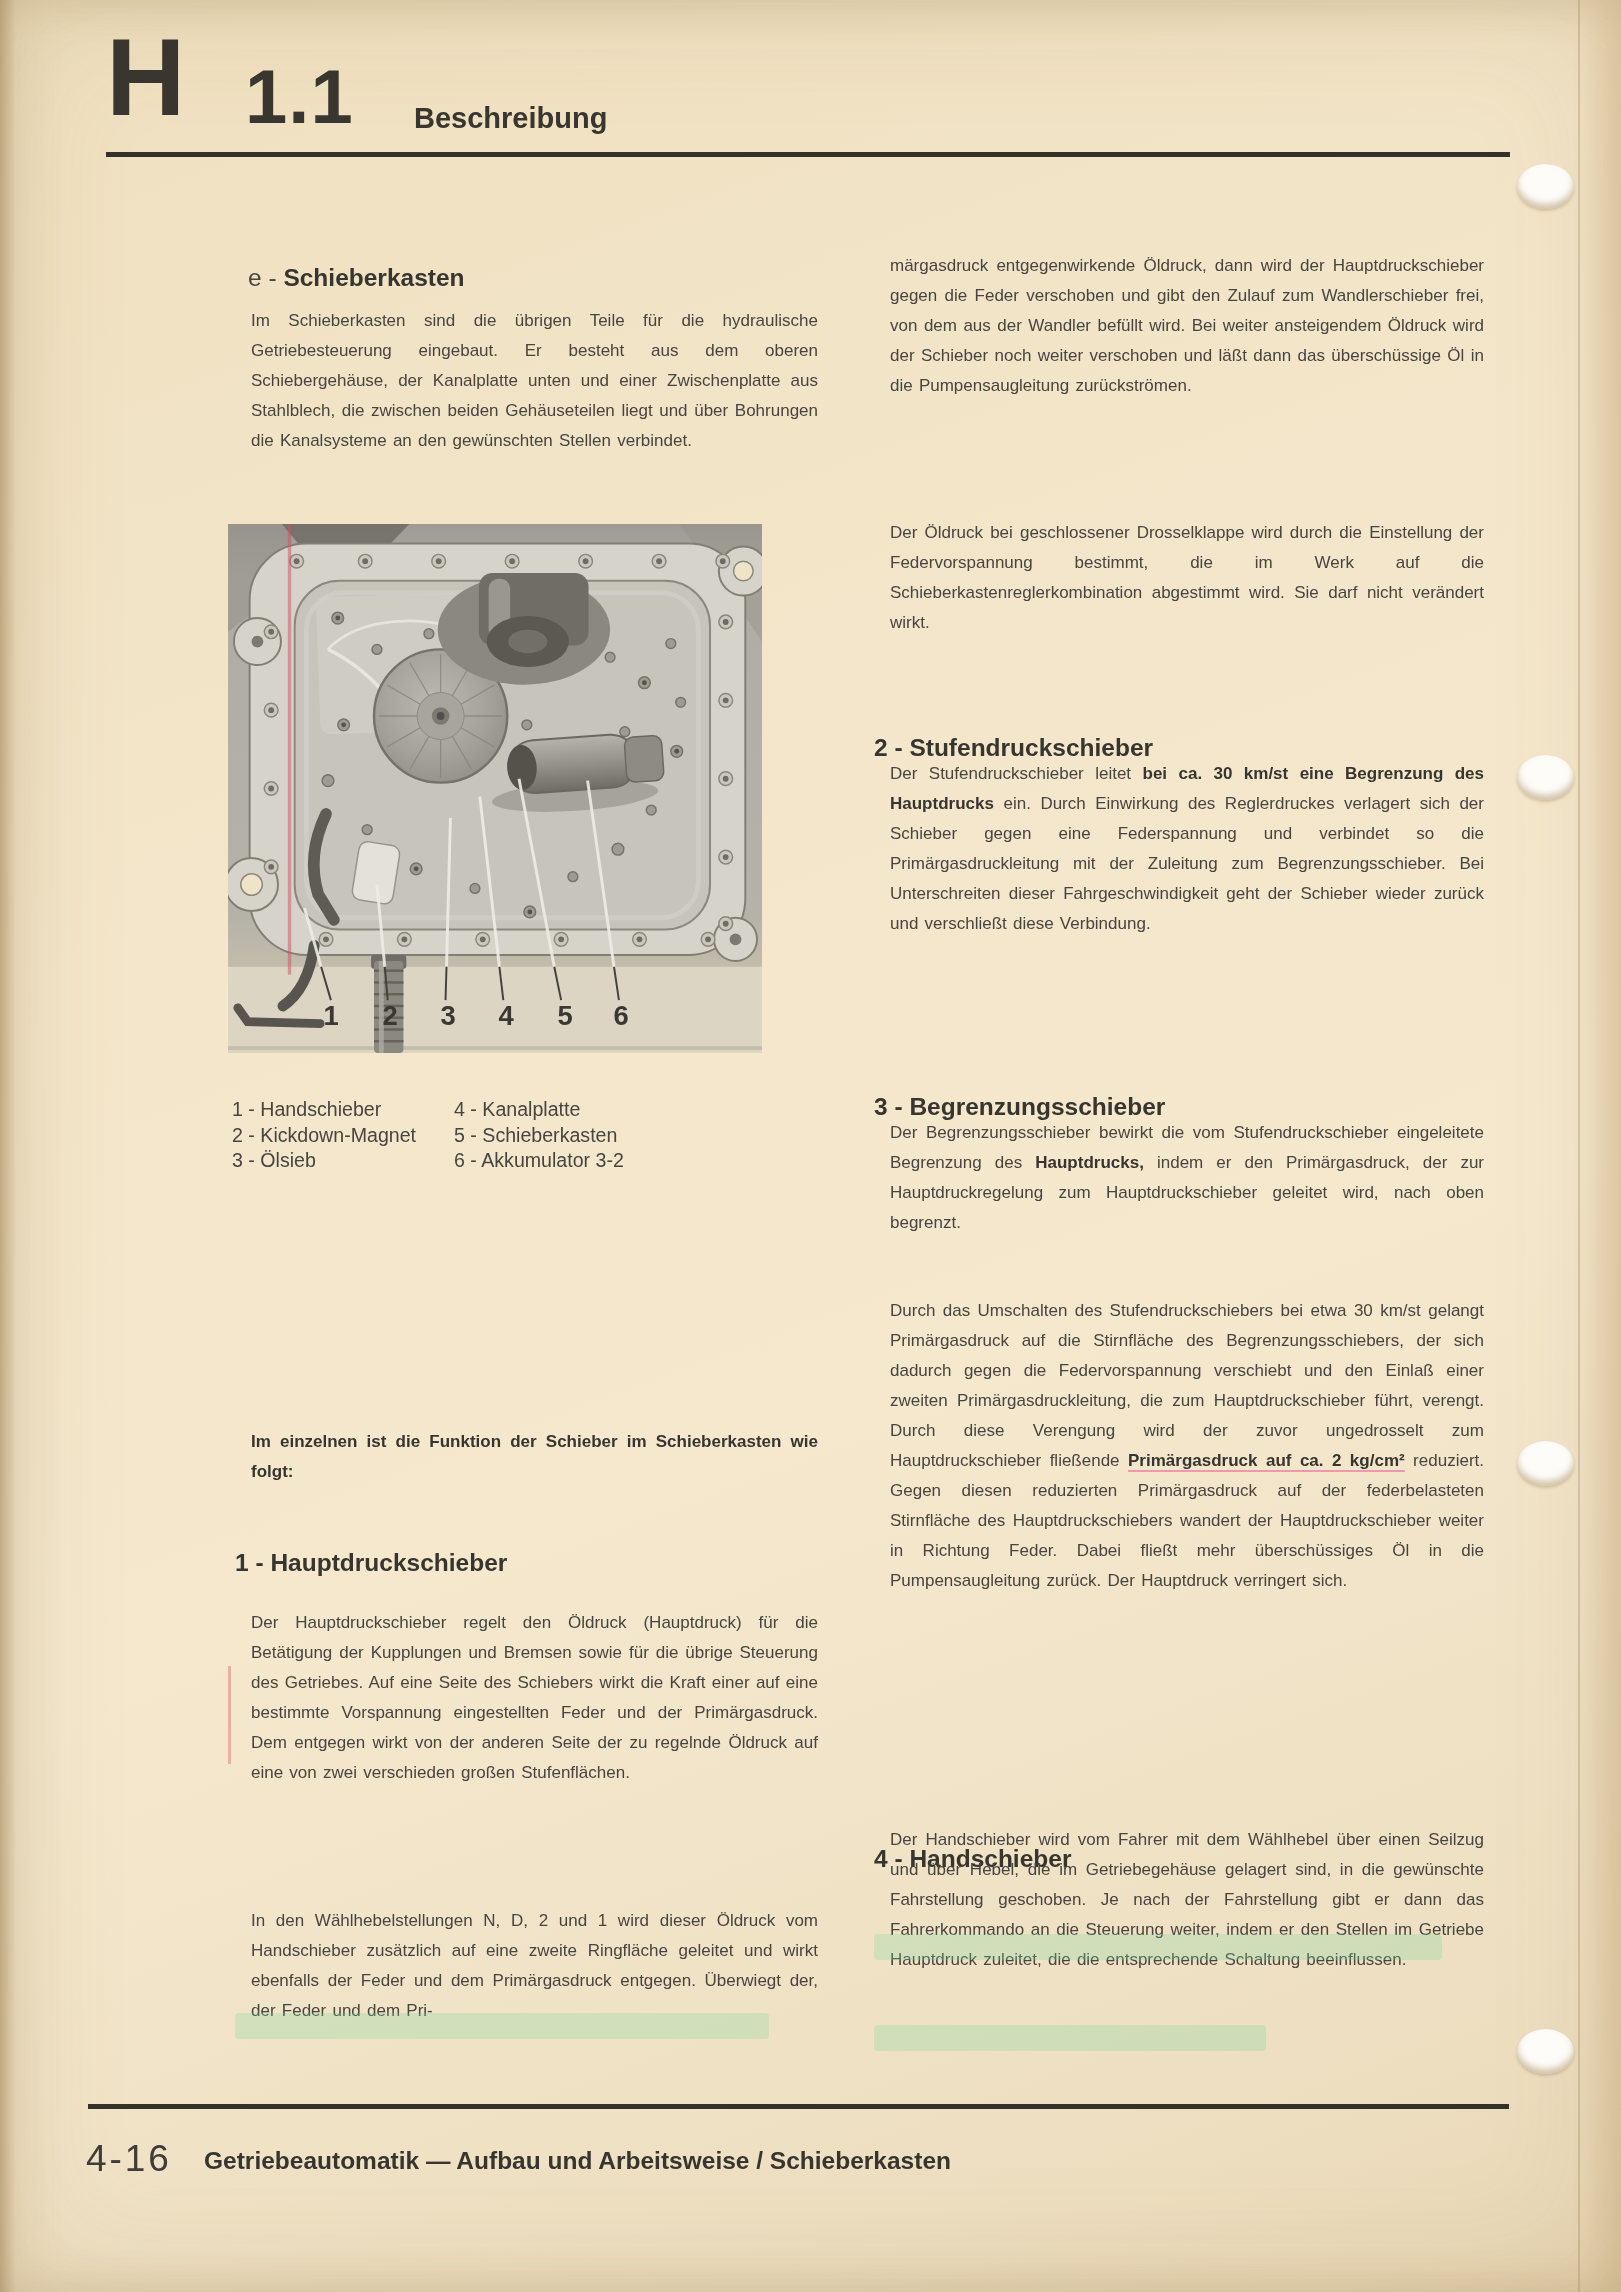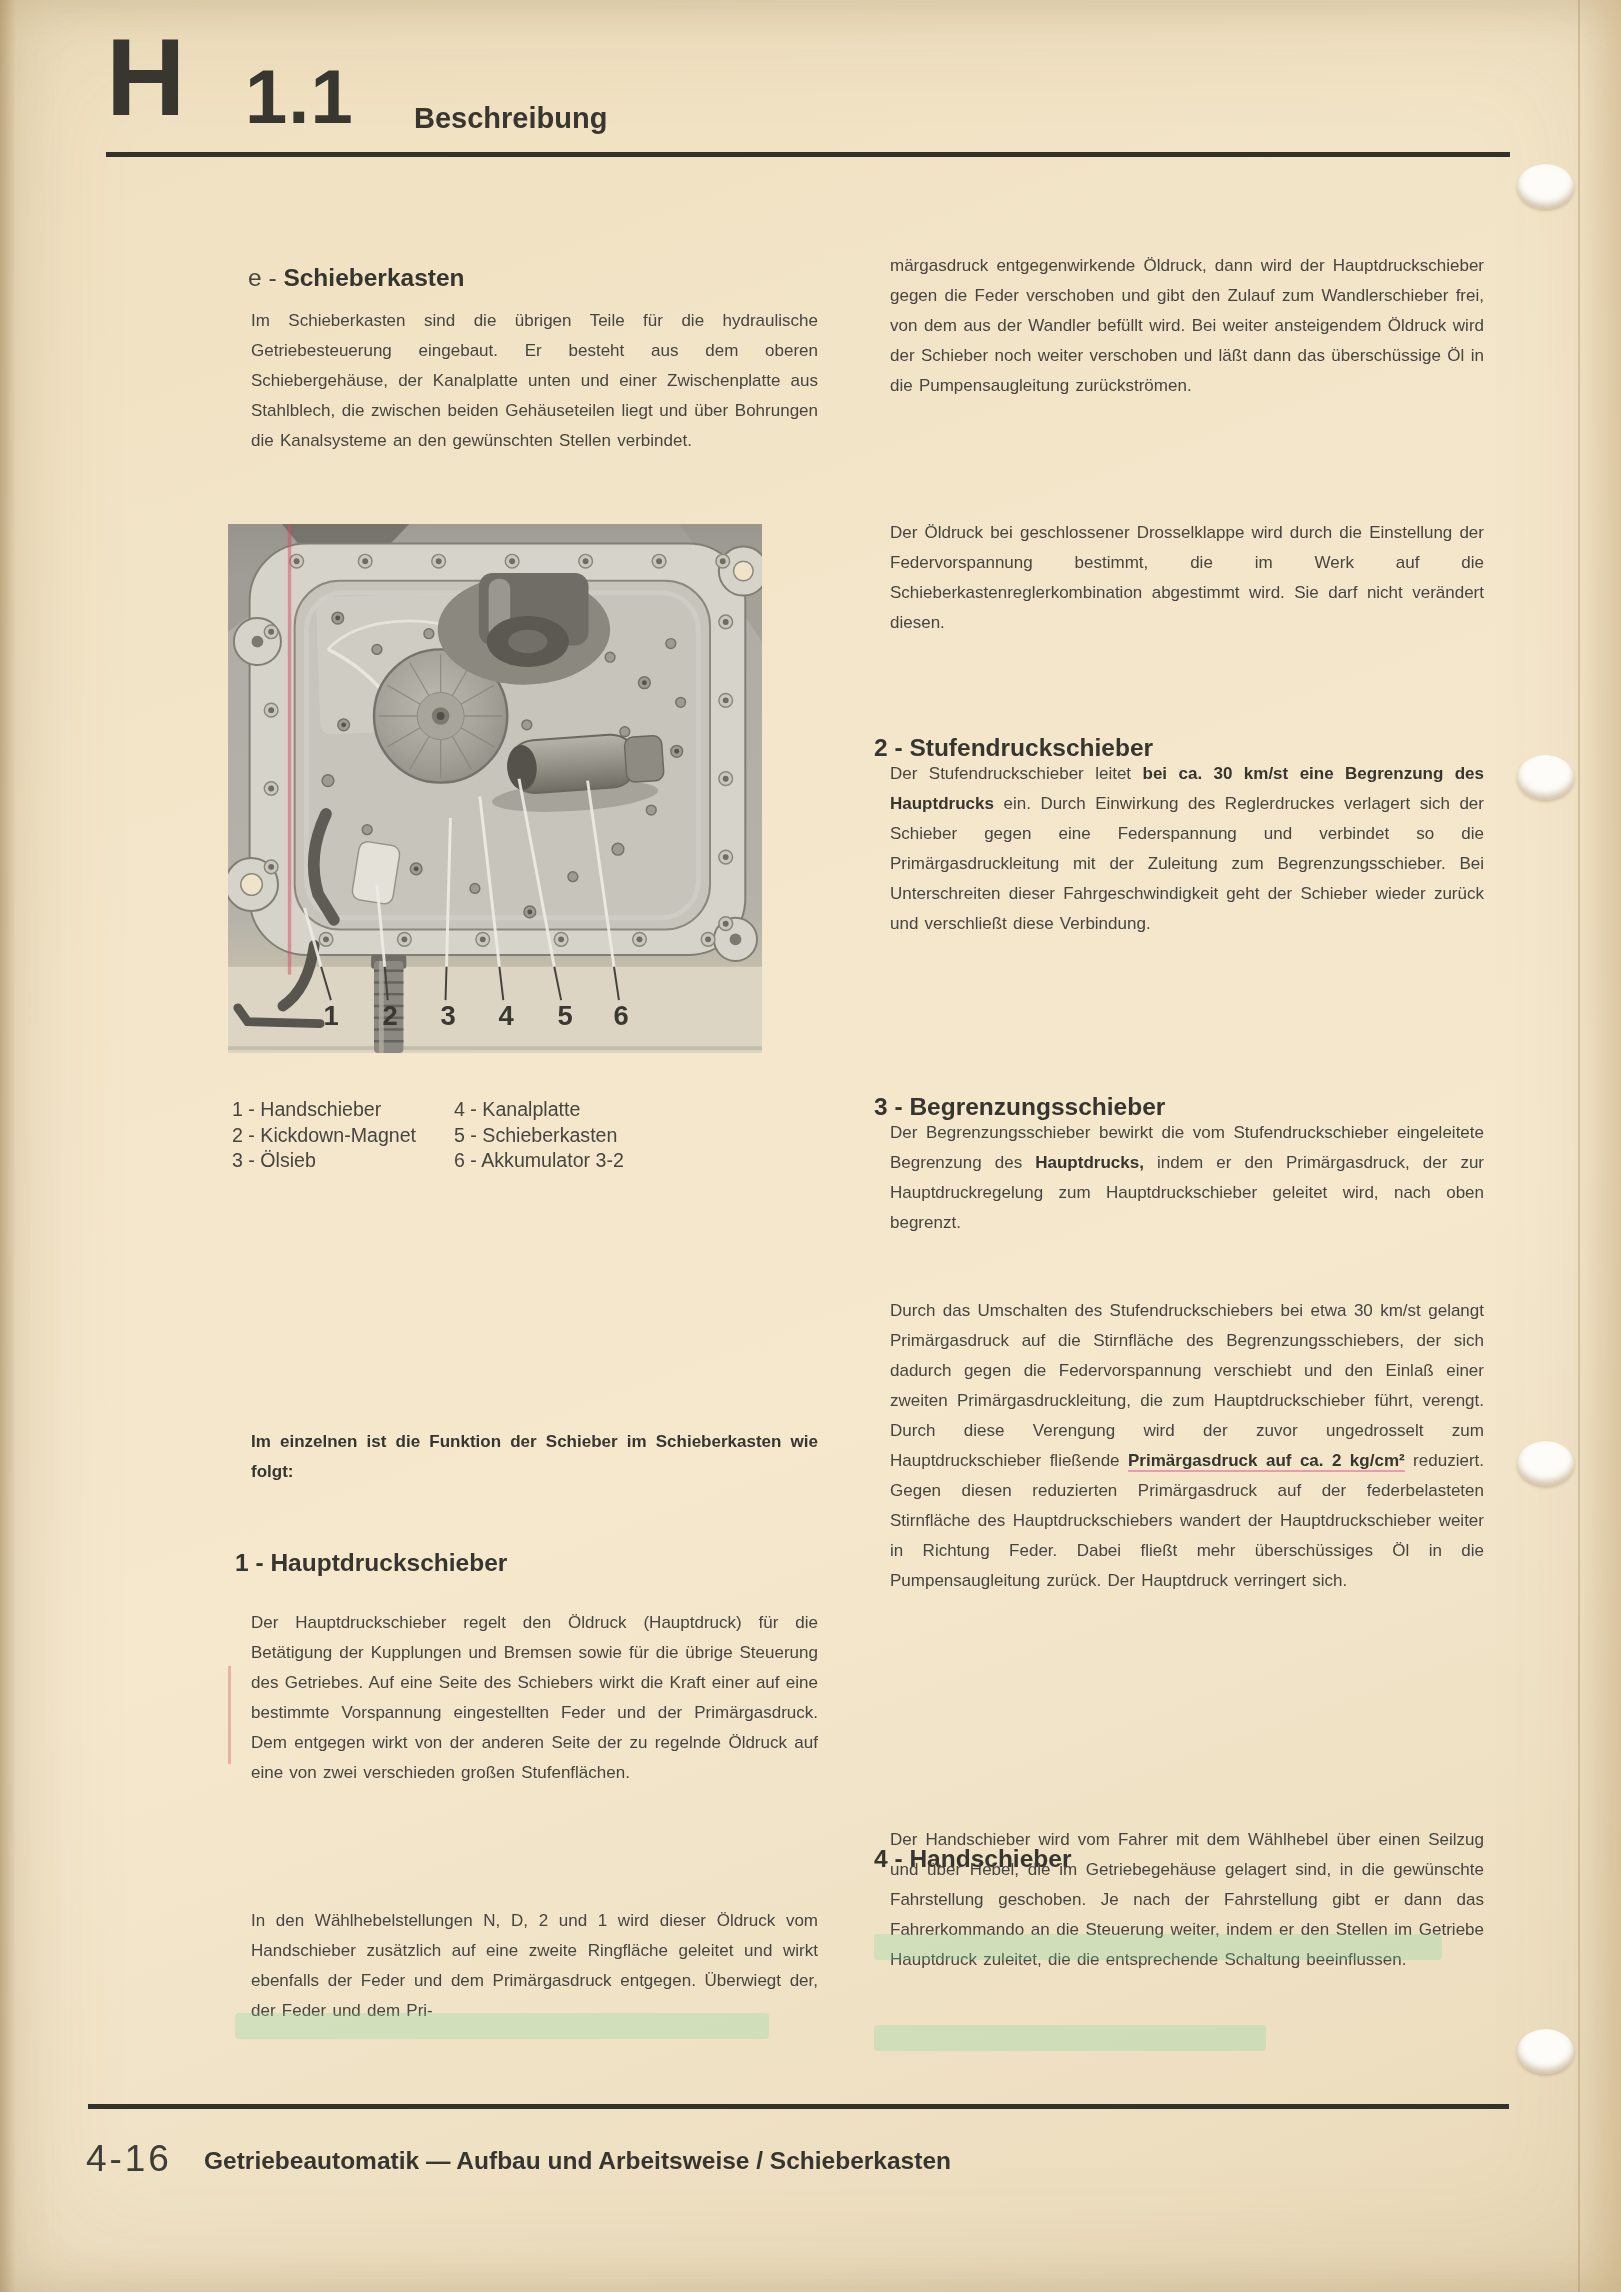--- a/index.html
+++ b/index.html
@@ -293,21 +293,21 @@
   <p class="par intro" style="left:235px;top:1411px;width:567px;">Im einzelnen ist die Funktion der Schieber im Schieberkasten wie folgt:</p>
 
   <div class="heading" style="left:235px;top:1518px;">1 - Hauptdruckschieber</div>
 
   <p class="par" style="left:235px;top:1592px;width:567px;">Der Hauptdruckschieber regelt den Öldruck (Hauptdruck) für die Betätigung der Kupplungen und Bremsen sowie für die übrige Steuerung des Getriebes. Auf eine Seite des Schiebers wirkt die Kraft einer auf eine bestimmte Vorspannung eingestellten Feder und der Primärgasdruck. Dem entgegen wirkt von der anderen Seite der zu regelnde Öldruck auf eine von zwei verschieden großen Stufenflächen.</p>
 
   <p class="par" style="left:235px;top:1890px;width:567px;">In den Wählhebelstellungen N, D, 2 und 1 wird dieser Öldruck vom Handschieber zusätzlich auf eine zweite Ringfläche geleitet und wirkt ebenfalls der Feder und dem Primärgasdruck entgegen. Überwiegt der, der Feder und dem Pri-</p>
 
   <p class="par" style="left:874px;top:235px;width:594px;">märgasdruck entgegenwirkende Öldruck, dann wird der Hauptdruckschieber gegen die Feder verschoben und gibt den Zulauf zum Wandlerschieber frei, von dem aus der Wandler befüllt wird. Bei weiter ansteigendem Öldruck wird der Schieber noch weiter verschoben und läßt dann das überschüssige Öl in die Pumpensaugleitung zurückströmen.</p>
 
-  <p class="par" style="left:874px;top:502px;width:594px;">Der Öldruck bei geschlossener Drosselklappe wird durch die Einstellung der Federvorspannung bestimmt, die im Werk auf die Schieberkastenreglerkombination abgestimmt wird. Sie darf nicht verändert diesen.</p>
+  <p class="par" style="left:874px;top:502px;width:594px;">Der Öldruck bei geschlossener Drosselklappe wird durch die Einstellung der Federvorspannung bestimmt, die im Werk auf die Schieberkastenreglerkombination abgestimmt wird. Sie darf nicht verändert wirkt.</p>
 
   <div class="heading" style="left:874px;top:703px;">2 - Stufendruckschieber</div>
 
   <p class="par" style="left:874px;top:743px;width:594px;"><span>Der Stufendruckschieber leitet </span><b>bei ca. 30 km/st eine Begrenzung des Hauptdrucks</b><span> ein. Durch Einwirkung des Reglerdruckes verlagert sich der Schieber gegen eine Federspannung und verbindet so die Primärgasdruckleitung mit der Zuleitung zum Begrenzungsschieber. Bei Unterschreiten dieser Fahrgeschwindigkeit geht der Schieber wieder zurück und verschließt diese Verbindung.</span></p>
 
   <div class="heading" style="left:874px;top:1062px;">3 - Begrenzungsschieber</div>
 
   <p class="par" style="left:874px;top:1102px;width:594px;"><span>Der Begrenzungsschieber bewirkt die vom Stufendruckschieber eingeleitete Begrenzung des </span><b>Hauptdrucks,</b><span> indem er den Primärgasdruck, der zur Hauptdruckregelung zum Hauptdruckschieber geleitet wird, nach oben begrenzt.</span></p>
 
   <p class="par" style="left:874px;top:1280px;width:594px;"><span>Durch das Umschalten des Stufendruckschiebers bei etwa 30 km/st gelangt Primärgasdruck auf die Stirnfläche des Begrenzungsschiebers, der sich dadurch gegen die Federvorspannung verschiebt und den Einlaß einer zweiten Primärgasdruckleitung, die zum Hauptdruckschieber führt, verengt. Durch diese Verengung wird der zuvor ungedrosselt zum Hauptdruckschieber fließende </span><b class="ul-pink">Primärgasdruck auf ca. 2 kg/cm²</b><span> reduziert. Gegen diesen reduzierten Primärgasdruck auf der federbelasteten Stirnfläche des Hauptdruckschiebers wandert der Hauptdruckschieber weiter in Richtung Feder. Dabei fließt mehr überschüssiges Öl in die Pumpensaugleitung zurück. Der Hauptdruck verringert sich.</span></p>

